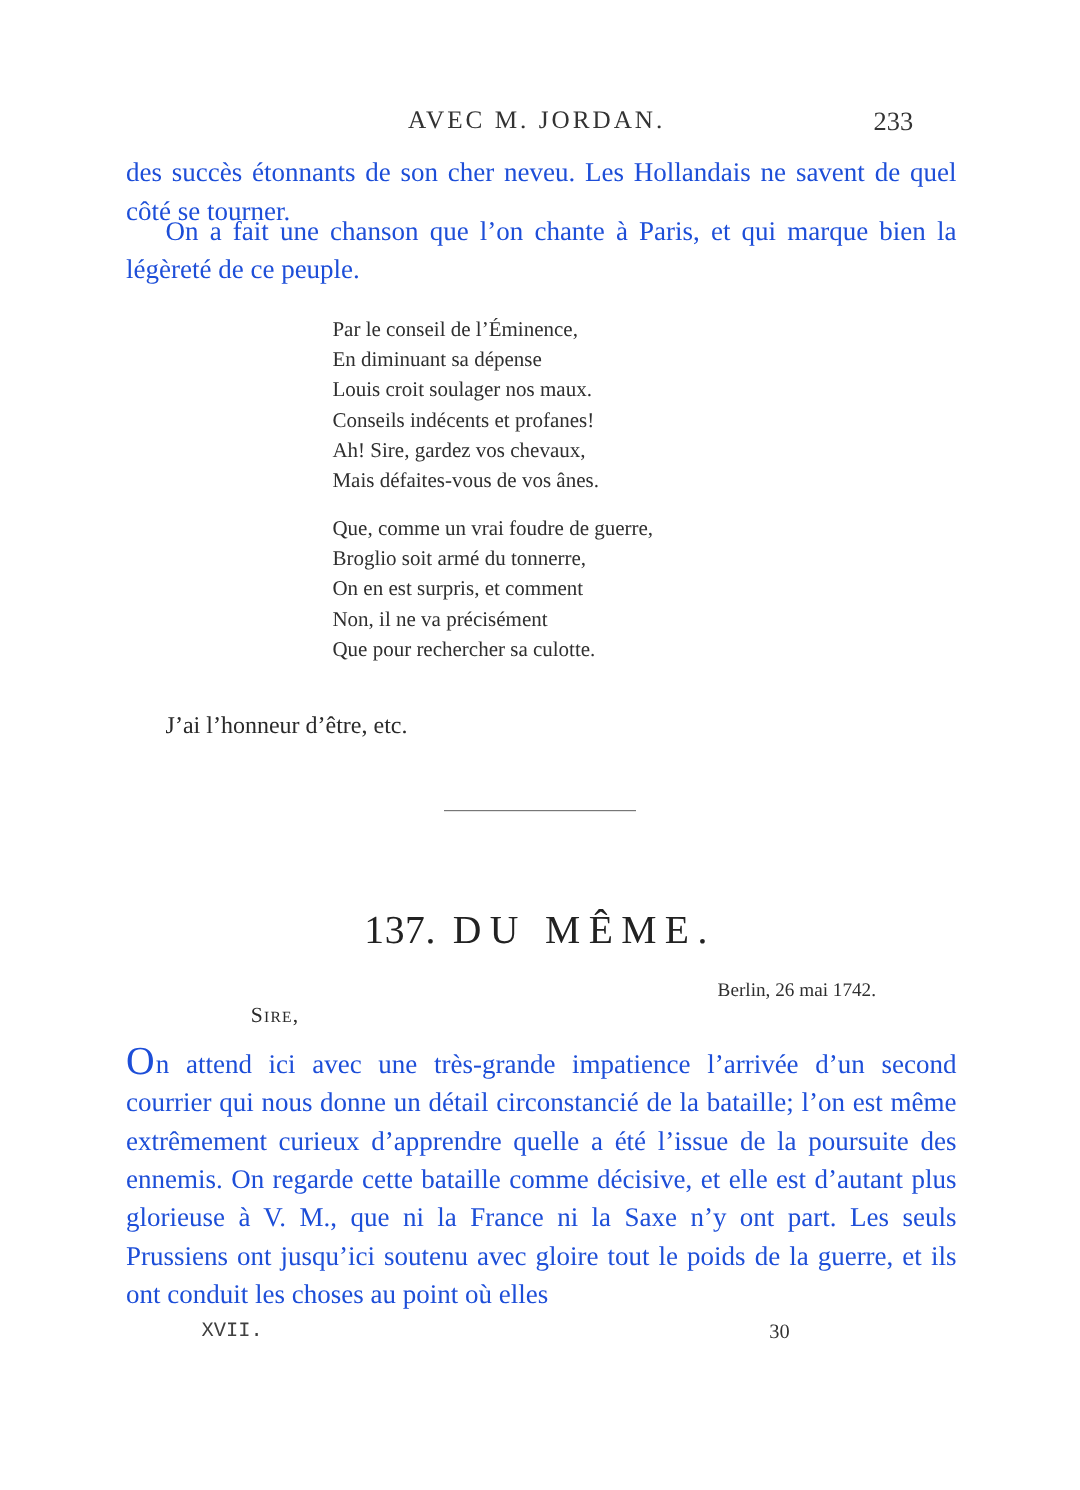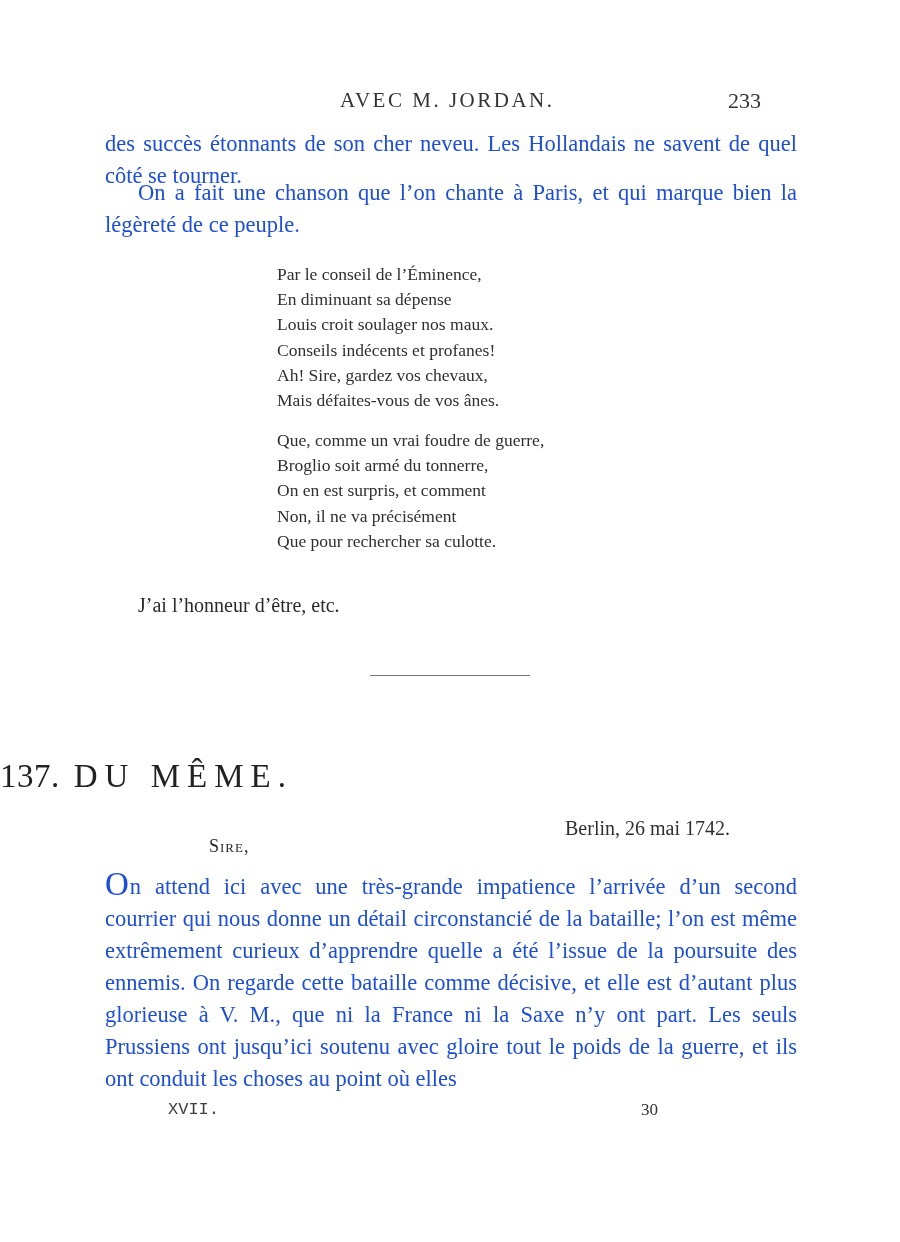--- a/index.html
+++ b/index.html
@@ -75,30 +75,31 @@
       left: 370px;
       width: 160px;
       height: 0;
       border-top: 1px solid #777;
     }
     .letter-title {
       position: absolute;
       top: 758px;
       left: 0;
       width: 900px;
+      text-align: center;
       font-size: 33px;
       color: #222;
     }
     .letter-title .num { letter-spacing: 0.5px; margin-right: 14px; }
     .letter-title .name { letter-spacing: 7px; font-weight: normal; }
     .dateline {
       position: absolute;
       top: 817px;
       right: 134px;
-      font-size: 20px;
+      font-size: 16px;
       color: #2f2f2f;
     }
     .salutation {
       position: absolute;
       top: 836px;
       left: 209px;
       font-size: 18px;
       letter-spacing: 1px;
       color: #2a2a2a;
       font-variant: small-caps;

